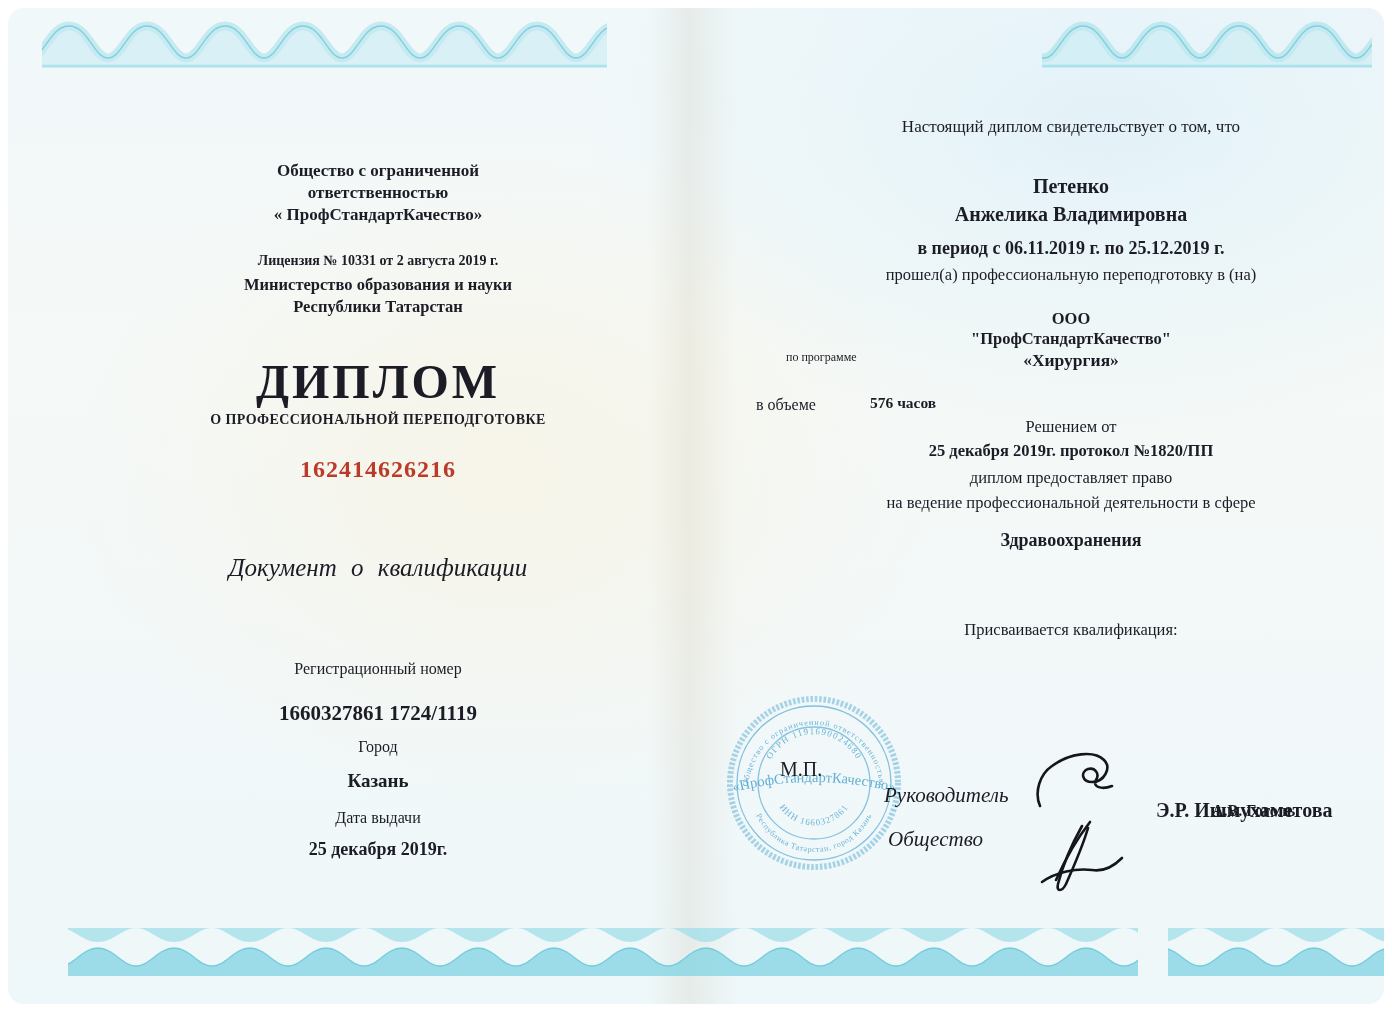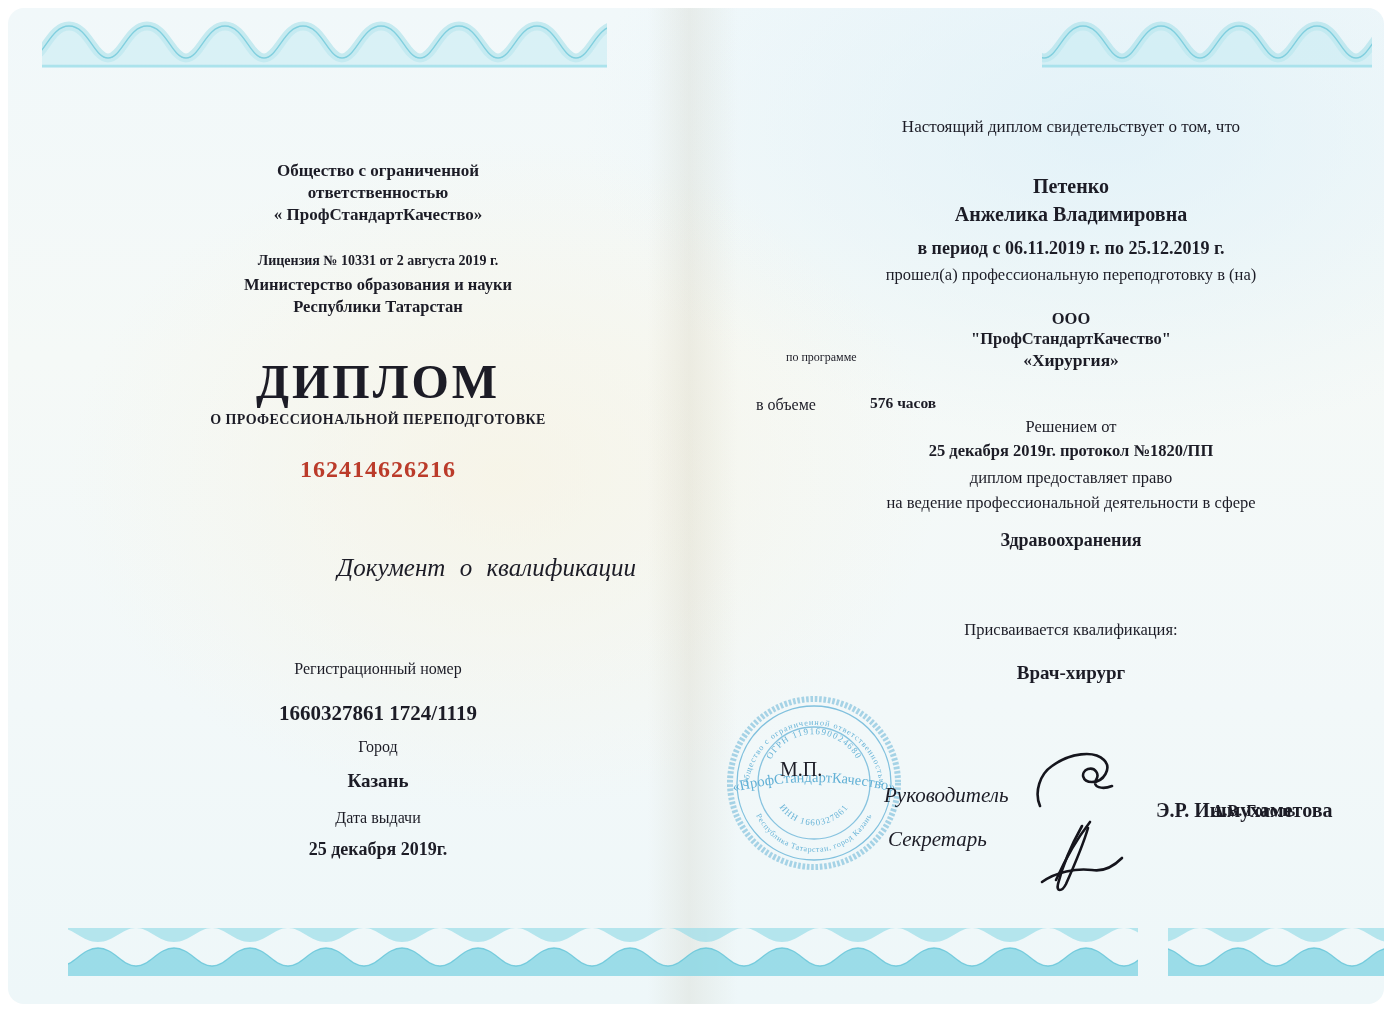--- a/index.html
+++ b/index.html
@@ -69,21 +69,21 @@
     <div class="t c b lcol" style="top:196px;font-size:17px;">« ПрофСтандартКачество»</div>
 
     <div class="t c b lcol" style="top:244px;font-size:14px;">Лицензия № 10331 от 2 августа 2019 г.</div>
     <div class="t c b lcol" style="top:288px;font-size:16.5px;">Республики Татарстан</div>
     <div class="t c b lcol" style="top:266px;font-size:16.5px;">Министерство образования и науки</div>
 
     <div class="t c b lcol" style="top:342px;font-size:48px;letter-spacing:3px;">ДИПЛОМ</div>
     <div class="t c b lcol" style="top:403px;font-size:14px;letter-spacing:0.4px;">О ПРОФЕССИОНАЛЬНОЙ ПЕРЕПОДГОТОВКЕ</div>
     <div class="t c b red lcol" style="top:446px;font-size:24px;letter-spacing:1px;">162414626216</div>
 
-    <div class="t c i lcol" style="top:543px;font-size:25px;word-spacing:8px;text-align:right;">Документ  о  квалификации</div>
+    <div class="t c i lcol" style="top:543px;font-size:25px;word-spacing:8px;">Документ  о  квалификации</div>
 
     <div class="t c lcol" style="top:650px;font-size:16px;">Регистрационный номер</div>
     <div class="t c b lcol" style="top:692px;font-size:21px;">1660327861 1724/1119</div>
     <div class="t c lcol" style="top:728px;font-size:16px;">Город</div>
     <div class="t c b lcol" style="top:760px;font-size:19px;font-family:Liberation Serif, serif;">Казань</div>
     <div class="t c lcol" style="top:799px;font-size:16px;">Дата выдачи</div>
     <div class="t c b lcol" style="top:830px;font-size:18px;">25 декабря 2019г.</div>
 
     <div class="t c rcol" style="top:108px;font-size:17px;">Настоящий диплом свидетельствует о том, что</div>
 
@@ -104,21 +104,20 @@
 
     <div class="t c rcol" style="top:408px;font-size:16.5px;">Решением от</div>
     <div class="t c b rcol" style="top:432px;font-size:16.5px;">25 декабря 2019г. протокол №1820/ПП</div>
 
     <div class="t c rcol" style="top:459px;font-size:16.5px;">диплом предоставляет право</div>
     <div class="t c rcol" style="top:484px;font-size:16.5px;">на ведение профессиональной деятельности в сфере</div>
 
     <div class="t c rcol" style="top:611px;font-size:16.5px;">Присваивается квалификация:</div>
 
     <div class="t c b rcol" style="top:521px;font-size:18px;">Здравоохранения</div>
-    <div class="t c b rcol" style="top:652px;font-size:19px;">Врач-хирург</div>
 
     <svg class="band" style="left:703px;top:676px;" width="206" height="206" viewBox="0 0 206 206">
       <g fill="none" stroke="#5aadd4">
         <circle cx="103" cy="99" r="84" stroke-width="6" stroke-dasharray="2.6 1.8" opacity="0.5"></circle>
         <circle cx="103" cy="99" r="77" stroke-width="1.3" opacity="0.75"></circle>
         <circle cx="103" cy="99" r="56" stroke-width="1.3" opacity="0.7"></circle>
       </g>
       <defs>
         <path id="arcOuter" d="M 37,107 A 66 66 0 1 1 169,107"></path>
         <path id="arcOgrn" d="M 56,113 A 49 49 0 1 1 150,113"></path>
@@ -139,21 +138,21 @@
         <textPath href="#arcInn" startOffset="50%">ИНН 1660327861</textPath>
       </text>
       <text text-anchor="middle" font-size="8" letter-spacing="0.6" fill="#5aadd4" opacity="0.9" font-family="Liberation Serif, serif">
         <textPath href="#arcLoc" startOffset="50%">Республика Татарстан, город Казань</textPath>
       </text>
     </svg>
 
     <div class="t" style="left:772px;top:748px;font-size:20px;">М.П.</div>
 
     <div class="t i" style="left:876px;top:774px;font-size:21px;">Руководитель</div>
-    <div class="t i" style="left:880px;top:818px;font-size:21px;">Секретарь</div>
+    <div class="t i" style="left:880px;top:818px;font-size:21px;">Общество</div>
 
     <svg class="sig" style="left:1022px;top:738px;" width="140" height="150" viewBox="0 0 140 150">
       <g fill="none" stroke="#15151d" stroke-width="2.6" stroke-linecap="round">
         <path d="M 10,60 C 4,46 10,28 22,20 C 40,7 64,4 74,14 C 82,22 74,36 62,36 C 52,36 50,26 58,23 C 65,21 70,28 66,34 C 62,41 72,44 82,40"></path>
         <path d="M 60,76 C 46,94 34,116 26,134"></path>
         <path d="M 52,80 C 42,98 32,122 28,138 C 26,146 32,146 36,138 C 44,120 54,96 58,82"></path>
         <path d="M 12,136 C 26,126 46,122 62,124 C 74,126 84,120 92,112"></path>
       </g>
     </svg>
 

